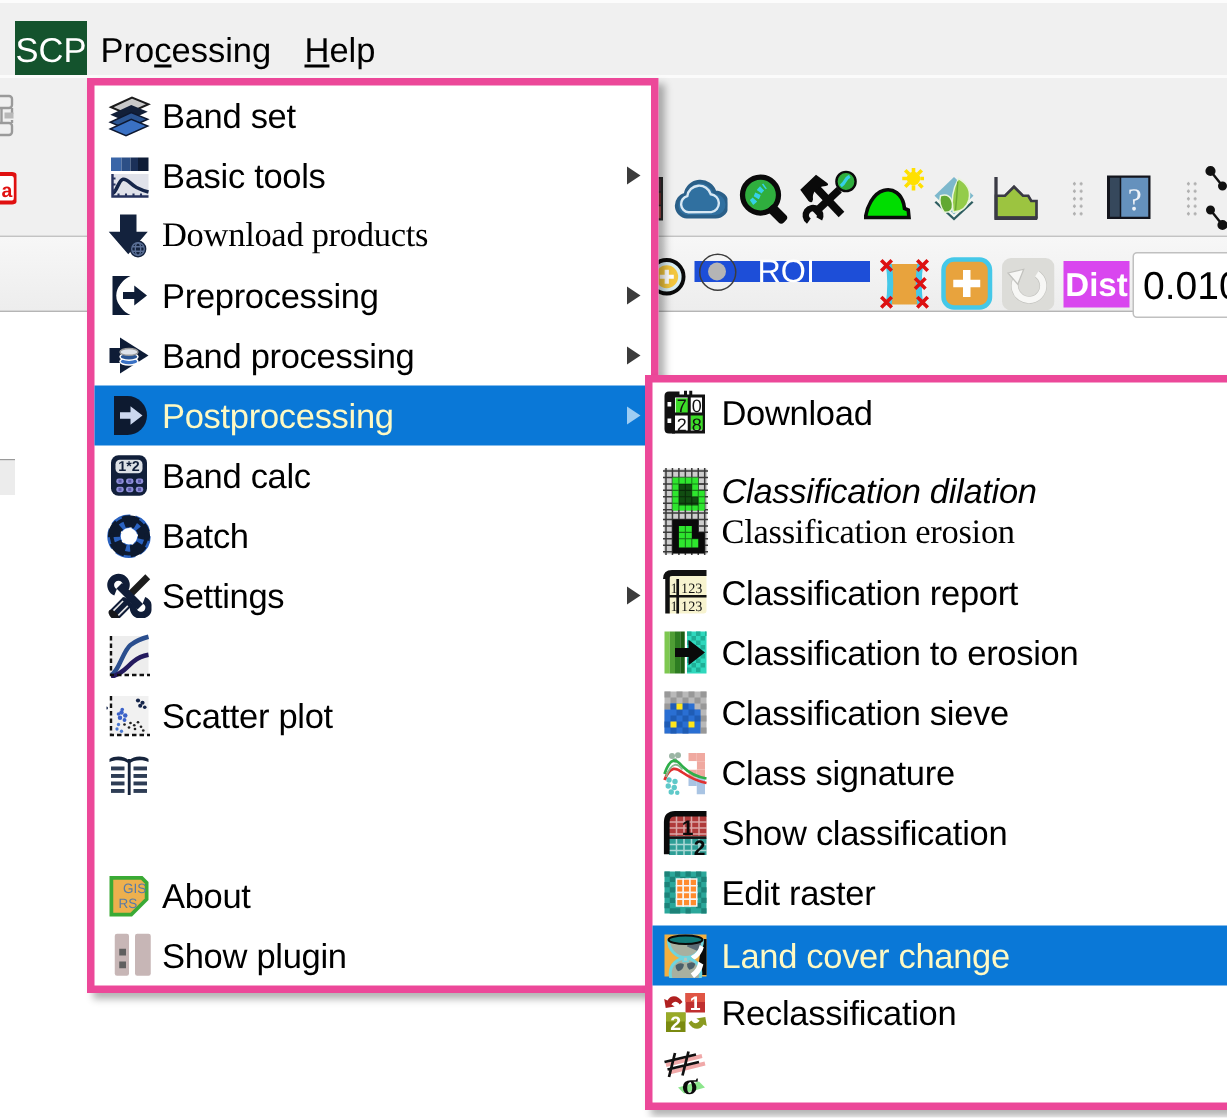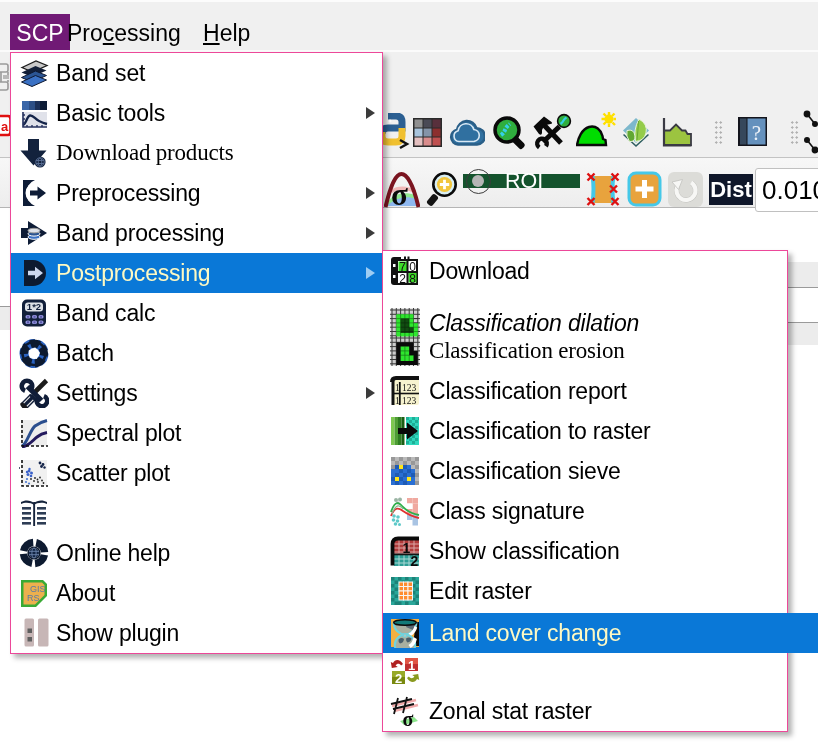--- a/index.html
+++ b/index.html
@@ -10,45 +10,45 @@
 #topgray{left:0;top:0;width:818px;height:157px;background:#f0f0f0;}
 #line1{left:0;top:157px;width:818px;height:1px;background:#c3c3c3;}
 #tb2{left:0;top:158px;width:818px;height:49px;background:linear-gradient(#f7f7f7,#ededed);}
 #line2{left:0;top:207px;width:818px;height:1px;background:#b5b5b5;}
 #dock{left:0;top:208px;width:818px;height:537px;background:#ffffff;}
 
 .grow{left:787px;width:31px;background:#ececec;}
 .gline{left:787px;width:31px;height:1px;background:#9a9a9a;}
 
 
-#scpbox{left:10px;top:14px;width:60px;height:36px;background:#701a75;color:#fff;
+#scpbox{left:10px;top:14px;width:48px;height:36px;background:#14532d;color:#fff;
   font-size:23px;display:flex;align-items:center;justify-content:center;padding-top:3px;box-sizing:border-box;}
 .mbitem{top:14px;height:36px;font-size:23px;color:#000;display:flex;align-items:center;padding-top:3px;box-sizing:border-box;}
 
-.menu{background:#fff;border:1px solid #ec4899;box-shadow:4px 4px 5px rgba(0,0,0,0.30);}
+.menu{background:#fff;border:5px solid #ec4899;box-shadow:4px 4px 5px rgba(0,0,0,0.30);margin-left:48px;}
 #menu1{left:10px;top:52px;width:371px;height:600px;}
 #menu2{left:382px;top:250px;width:404px;height:480px;}
 .mi{position:absolute;left:0;width:100%;height:40px;}
 .mi .txt{position:absolute;top:0;height:40px;display:flex;align-items:center;
   font-size:23px;color:#000;white-space:nowrap;letter-spacing:-0.2px;}
 #menu1 .mi .txt{left:45px;}
 #menu2 .mi .txt{left:46px;}
 .mi.hl{background:#0a78d7;}
 .mi.hl .txt{color:#fef9c3;}
 .micon{position:absolute;left:8px;top:5px;width:30px;height:30px;}
 #menu2 .micon{left:7px;}
 .arrow{position:absolute;right:7px;top:13.5px;width:0;height:0;
   border-left:9px solid #3b3b3b;border-top:6.8px solid transparent;border-bottom:6.8px solid transparent;}
 .mi.hl .arrow{border-left-color:#9ecdf3;}
 
-#roibar{left:463px;top:174px;width:117px;height:14px;background:#14532d;display:flex;align-items:center;}
+#roibar{left:463px;top:174px;width:117px;height:14px;background:#1d4ed8;display:flex;align-items:center;}
 #roibar .radio{width:25px;height:25px;border-radius:50%;border:1.5px solid #3c3c3c;box-sizing:border-box;margin-left:3px;position:relative;}
 #roibar .radio::after{content:"";position:absolute;left:5px;top:5px;width:12px;height:12px;border-radius:50%;background:#b5b5b5;}
 #roibar .rtxt{color:#fff;font-size:21.5px;margin-left:14px;}
-#distlab{left:709px;top:174px;width:44px;height:31px;background:#0f172a;color:#fff;
+#distlab{left:709px;top:174px;width:44px;height:31px;background:#d946ef;color:#fff;
   font-size:22px;font-weight:bold;display:flex;align-items:center;justify-content:center;}
 #spin{left:755px;top:168px;width:63px;height:42px;background:#fff;border:1px solid #c0c0c0;
   border-radius:3px 0 0 3px;display:flex;align-items:center;}
 #spin span{font-size:26px;color:#000;margin-left:6px;letter-spacing:0px;}
 .dots{width:9px;height:25px;top:120px;
   background-image:radial-gradient(circle,#b0b0b0 1px,transparent 1.15px);
   background-size:4.5px 5px;}
 </style>
 </head>
 <body>
@@ -326,21 +326,20 @@
         <div class="txt">Settings</div>
         <div class="arrow"></div>
       </div>
     <div class="mi" style="top:360px;">
         <svg class="micon" viewBox="0 0 30 30">
       <rect x="2" y="2" width="26" height="26" fill="#ededed"></rect>
       <path d="M3,28 C8,26 11,12 16,8 C20,5 24,3.5 28,2.5" fill="none" stroke="#2a4e8e" stroke-width="3"></path>
       <path d="M3,29 C10,28 14,22 18,19 C21,16.5 25,15 28,14.5" fill="none" stroke="#241a5e" stroke-width="3"></path>
       <path d="M3,2 V28 H29" fill="none" stroke="#111" stroke-width="1.6" stroke-dasharray="3 2"></path>
       </svg>
-        <div class="txt">Spectral plot</div>
       </div>
     <div class="mi" style="top:400px;">
         <svg class="micon" viewBox="0 0 30 30">
       <rect x="2" y="2" width="26" height="26" fill="#f1f1f1"></rect>
       <path d="M3,2 V28 H29" fill="none" stroke="#111" stroke-width="1.6" stroke-dasharray="3 2"></path>
       <g fill="#3b62c9">
             <circle cx="10" cy="13" r="1.5"></circle>
             <circle cx="12.5" cy="15" r="1.5"></circle>
             <circle cx="9" cy="16.5" r="1.5"></circle>
             <circle cx="12" cy="18" r="1.3"></circle>
@@ -380,34 +379,20 @@
       <rect x="3" y="9" width="9" height="2.6"></rect>
             <rect x="3" y="14" width="9" height="2.6"></rect>
             <rect x="3" y="19" width="9" height="2.6"></rect>
             <rect x="3" y="24" width="9" height="2.6"></rect>
       <rect x="18" y="9" width="9" height="2.6"></rect>
             <rect x="18" y="14" width="9" height="2.6"></rect>
             <rect x="18" y="19" width="9" height="2.6"></rect>
             <rect x="18" y="24" width="9" height="2.6"></rect>
       </g>
       </svg>
-      </div>
-    <div class="mi" style="top:480px;">
-        <svg class="micon" viewBox="0 0 30 30">
-      <g transform="translate(15,15)">
-      <circle r="10.5" fill="none" stroke="#0d1a30" stroke-width="7.5" stroke-dasharray="13.5 3" transform="rotate(10)"></circle>
-      <circle r="5.8" fill="none" stroke="#0d1a30" stroke-width="1.6"></circle>
-      <circle r="5" fill="#122444"></circle>
-      <g stroke="#6c84ad" stroke-width="0.9" fill="none">
-      <ellipse rx="2.1" ry="5"></ellipse>
-              <path d="M-5,-1.7 h10 M-5,1.7 h10"></path>
-            </g>
-      </g>
-      </svg>
-        <div class="txt">Online help</div>
       </div>
     <div class="mi" style="top:520px;">
         <svg class="micon" viewBox="0 0 30 30">
       <path d="M2,2 H24 L28,6 V18 L17,29 H2 Z" fill="#3aaa35"></path>
       <path d="M4.5,4.5 H23 L25.5,7 V17 L16,26.5 H4.5 Z" fill="#edb04e"></path>
       <text x="11" y="13.5" font-size="9" fill="#5a7ba6" font-family="Liberation Sans">GIS</text>
       <text x="8" y="23" font-size="9" fill="#5a7ba6" font-family="Liberation Sans">RS</text>
       </svg>
         <div class="txt">About</div>
       </div>
@@ -513,21 +498,21 @@
             <rect x="25" y="16" width="3" height="3"></rect>
       <rect x="16" y="19" width="3" height="3"></rect>
             <rect x="22" y="19" width="3" height="3"></rect>
       <rect x="19" y="22" width="3" height="3"></rect>
             <rect x="25" y="22" width="3" height="3"></rect>
       <rect x="16" y="25" width="3" height="3"></rect>
             <rect x="22" y="25" width="3" height="3"></rect>
           </g>
       <path d="M8,12 h9 v-5.5 l11,8.5 -11,8.5 v-5.5 h-9 Z" fill="#0a0a0a"></path>
       </svg>
-        <div class="txt">Classification to raster</div>
+        <div class="txt">Classification to erosion</div>
       </div>
     <div class="mi" style="top:200px;">
         <svg class="micon" viewBox="0 0 30 30">
       <rect x="1" y="1" width="28" height="28" fill="#b9b9b9"></rect>
       <g fill="#989898">
             <rect x="1" y="1" width="4" height="4"></rect>
             <rect x="9" y="1" width="4" height="4"></rect>
             <rect x="17" y="1" width="4" height="4"></rect>
             <rect x="25" y="1" width="4" height="4"></rect>
       <rect x="5" y="5" width="4" height="4"></rect>
@@ -663,24 +648,24 @@
         <svg class="micon" viewBox="0 0 30 30">
       <rect x="15" y="2" width="13" height="13" fill="#c03030"></rect>
       <rect x="15" y="2" width="13" height="6" fill="#e05545"></rect>
       <text x="21.5" y="13.5" font-size="13" font-weight="bold" fill="#fff" text-anchor="middle" font-family="Liberation Sans">1</text>
       <rect x="2" y="15" width="13" height="13" fill="#7a8a10"></rect>
       <rect x="2" y="15" width="13" height="6" fill="#98aa28"></rect>
       <text x="8.5" y="26.5" font-size="13" font-weight="bold" fill="#fff" text-anchor="middle" font-family="Liberation Sans">2</text>
       <path d="M13,8 C10,3 5,3 3,7 l-2.2,-1 1,6 6,-1 -2.2,-1.4 c1.5,-2.4 4,-2.2 5.5,0 Z" fill="#b02020"></path>
       <path d="M17,22 c3,5 8,5 10,1 l2.2,1 -1,-6 -6,1 2.2,1.4 c-1.5,2.4 -4,2.2 -5.5,0 Z" fill="#8a9a20"></path>
       </svg>
+        <div class="txt">Reclassification</div>
       </div>
     <div class="mi" style="top:440px;">
         <svg class="micon" viewBox="0 0 30 30">
       <path d="M2,10 L26,4 M4,15 L28,9" stroke="#f0a9a9" stroke-width="2.6"></path>
       <path d="M8,2 L4,18 M17,1 L13,17 M1,8 L22,3 M3,13 L24,8" stroke="#111" stroke-width="1.8"></path>
       <path d="M10,25 L24,21 L28,25 L14,29 Z" fill="#8ce68c"></path>
       <text x="18" y="29.5" font-size="20" font-weight="bold" fill="#0a0a0a" text-anchor="middle" font-family="Liberation Serif">σ</text>
       </svg>
-        <div class="txt">Zonal stat raster</div>
       </div>
   </div>
 </div>
 
 </body></html>

